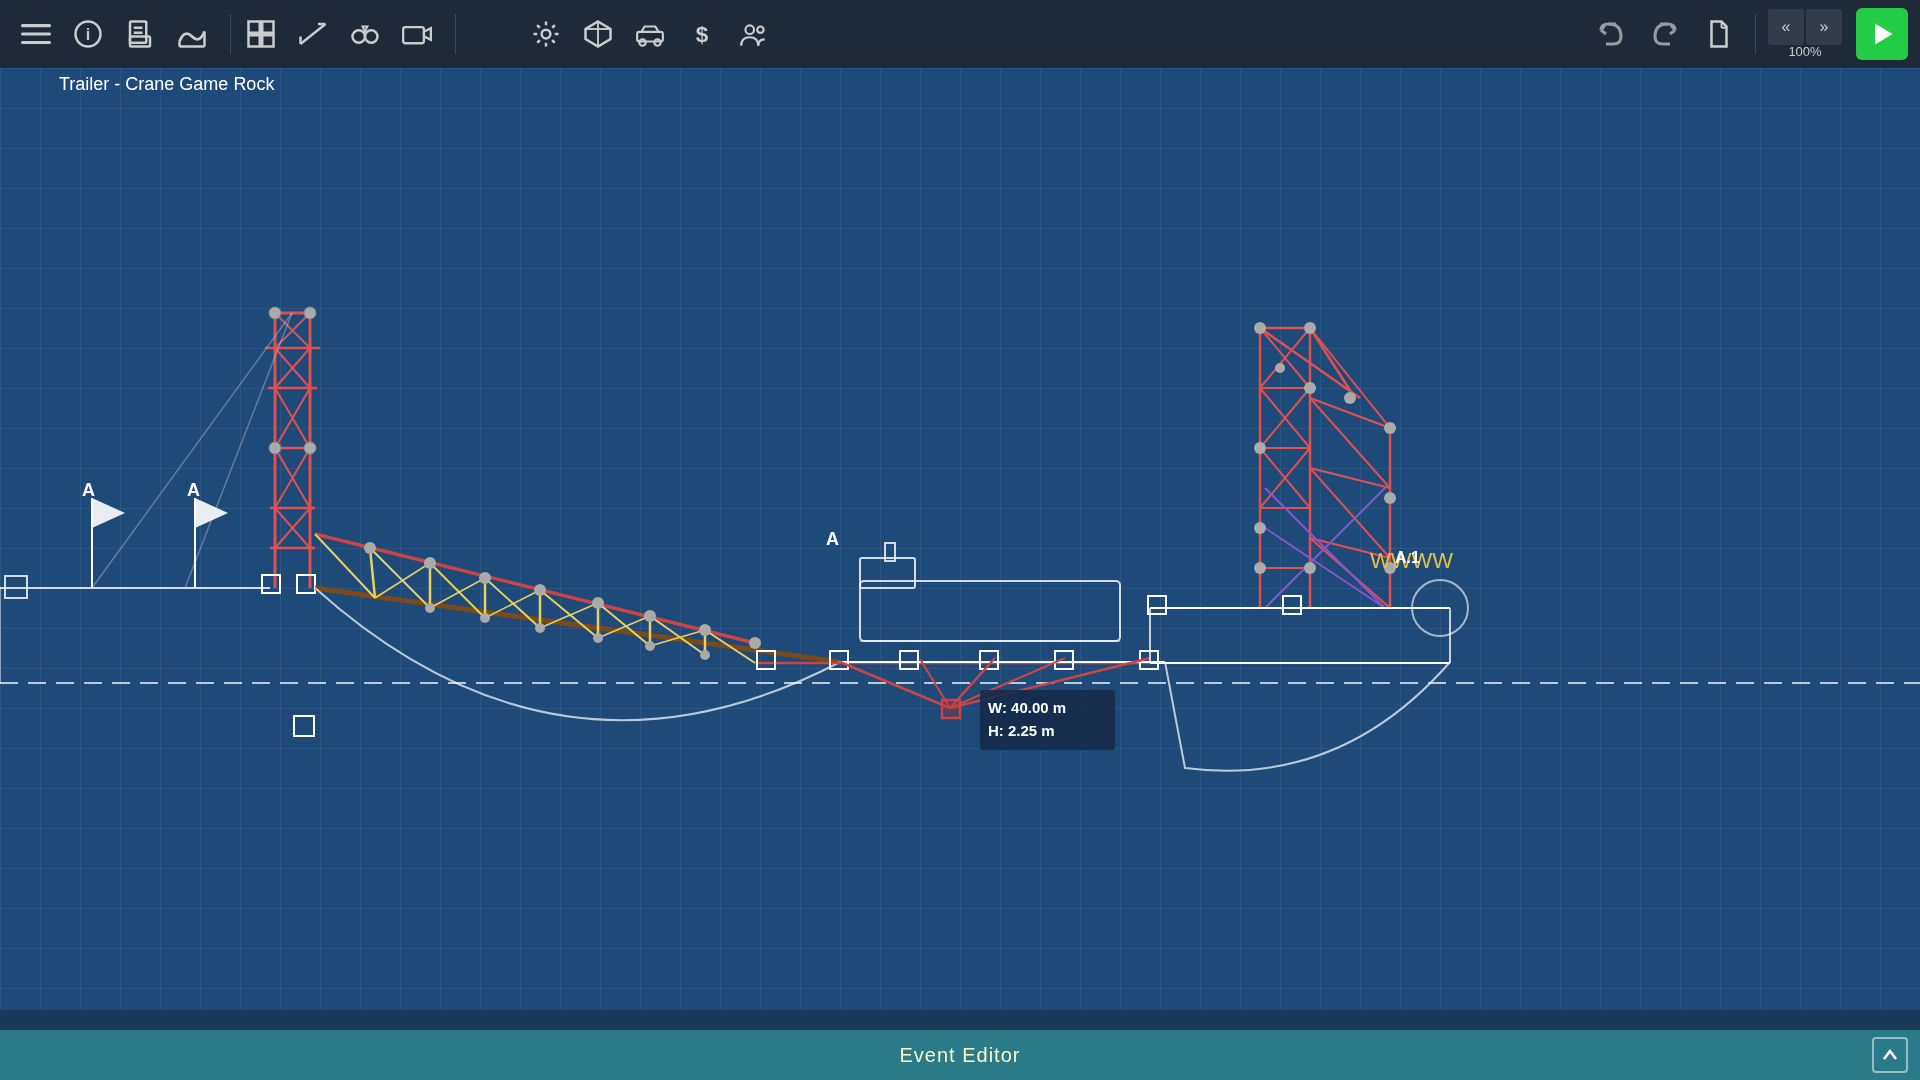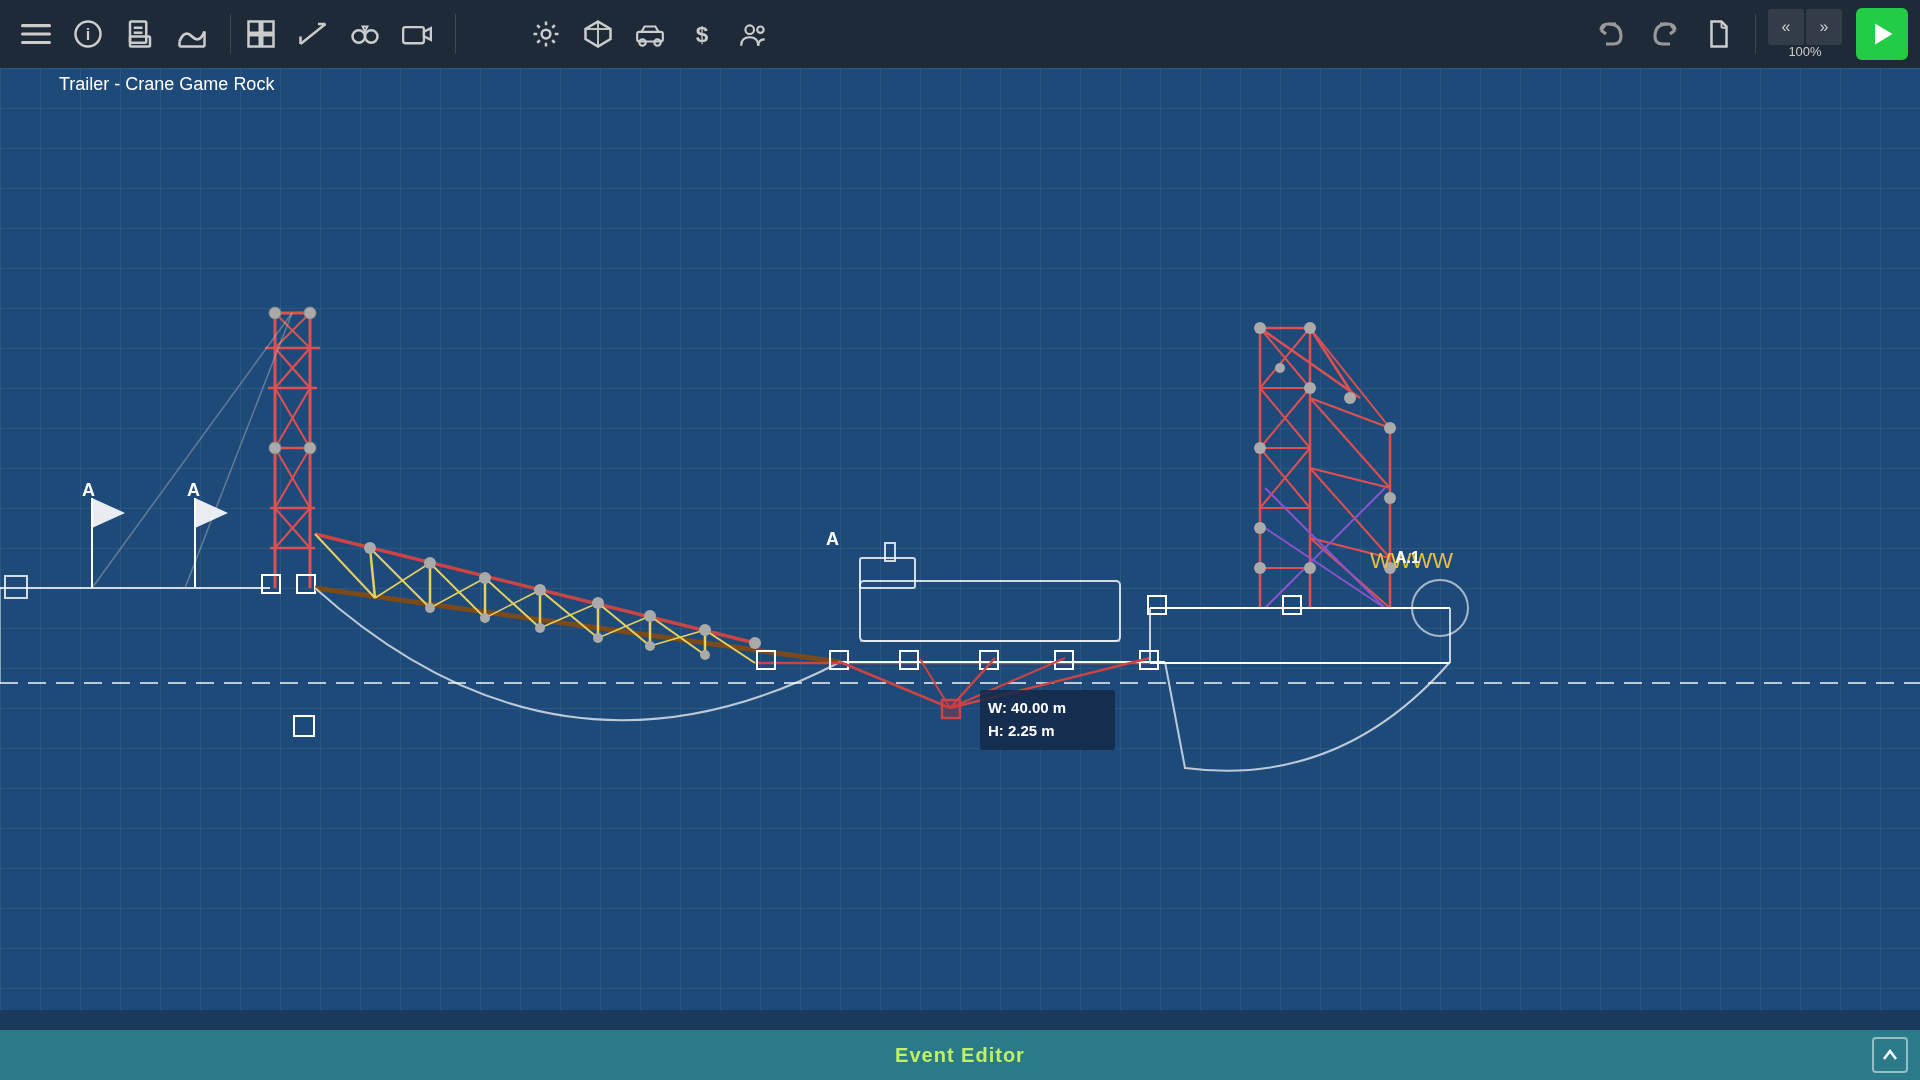--- a/index.html
+++ b/index.html
@@ -121,23 +121,23 @@
       left: 0;
       width: 1920px;
       height: 50px;
       background: #2a7a8a;
       display: flex;
       align-items: center;
       justify-content: center;
       z-index: 10;
     }
     #bottom-bar span {
-      color: #bef264;
+      color: #fef9c3;
       font-size: 20px;
-      font-weight: 700;
+      font-weight: 400;
       letter-spacing: 1px;
     }
     .expand-btn {
       position: absolute;
       right: 12px;
       width: 36px;
       height: 36px;
       border: 2px solid rgba(255,255,255,0.5);
       border-radius: 4px;
       display: flex;

